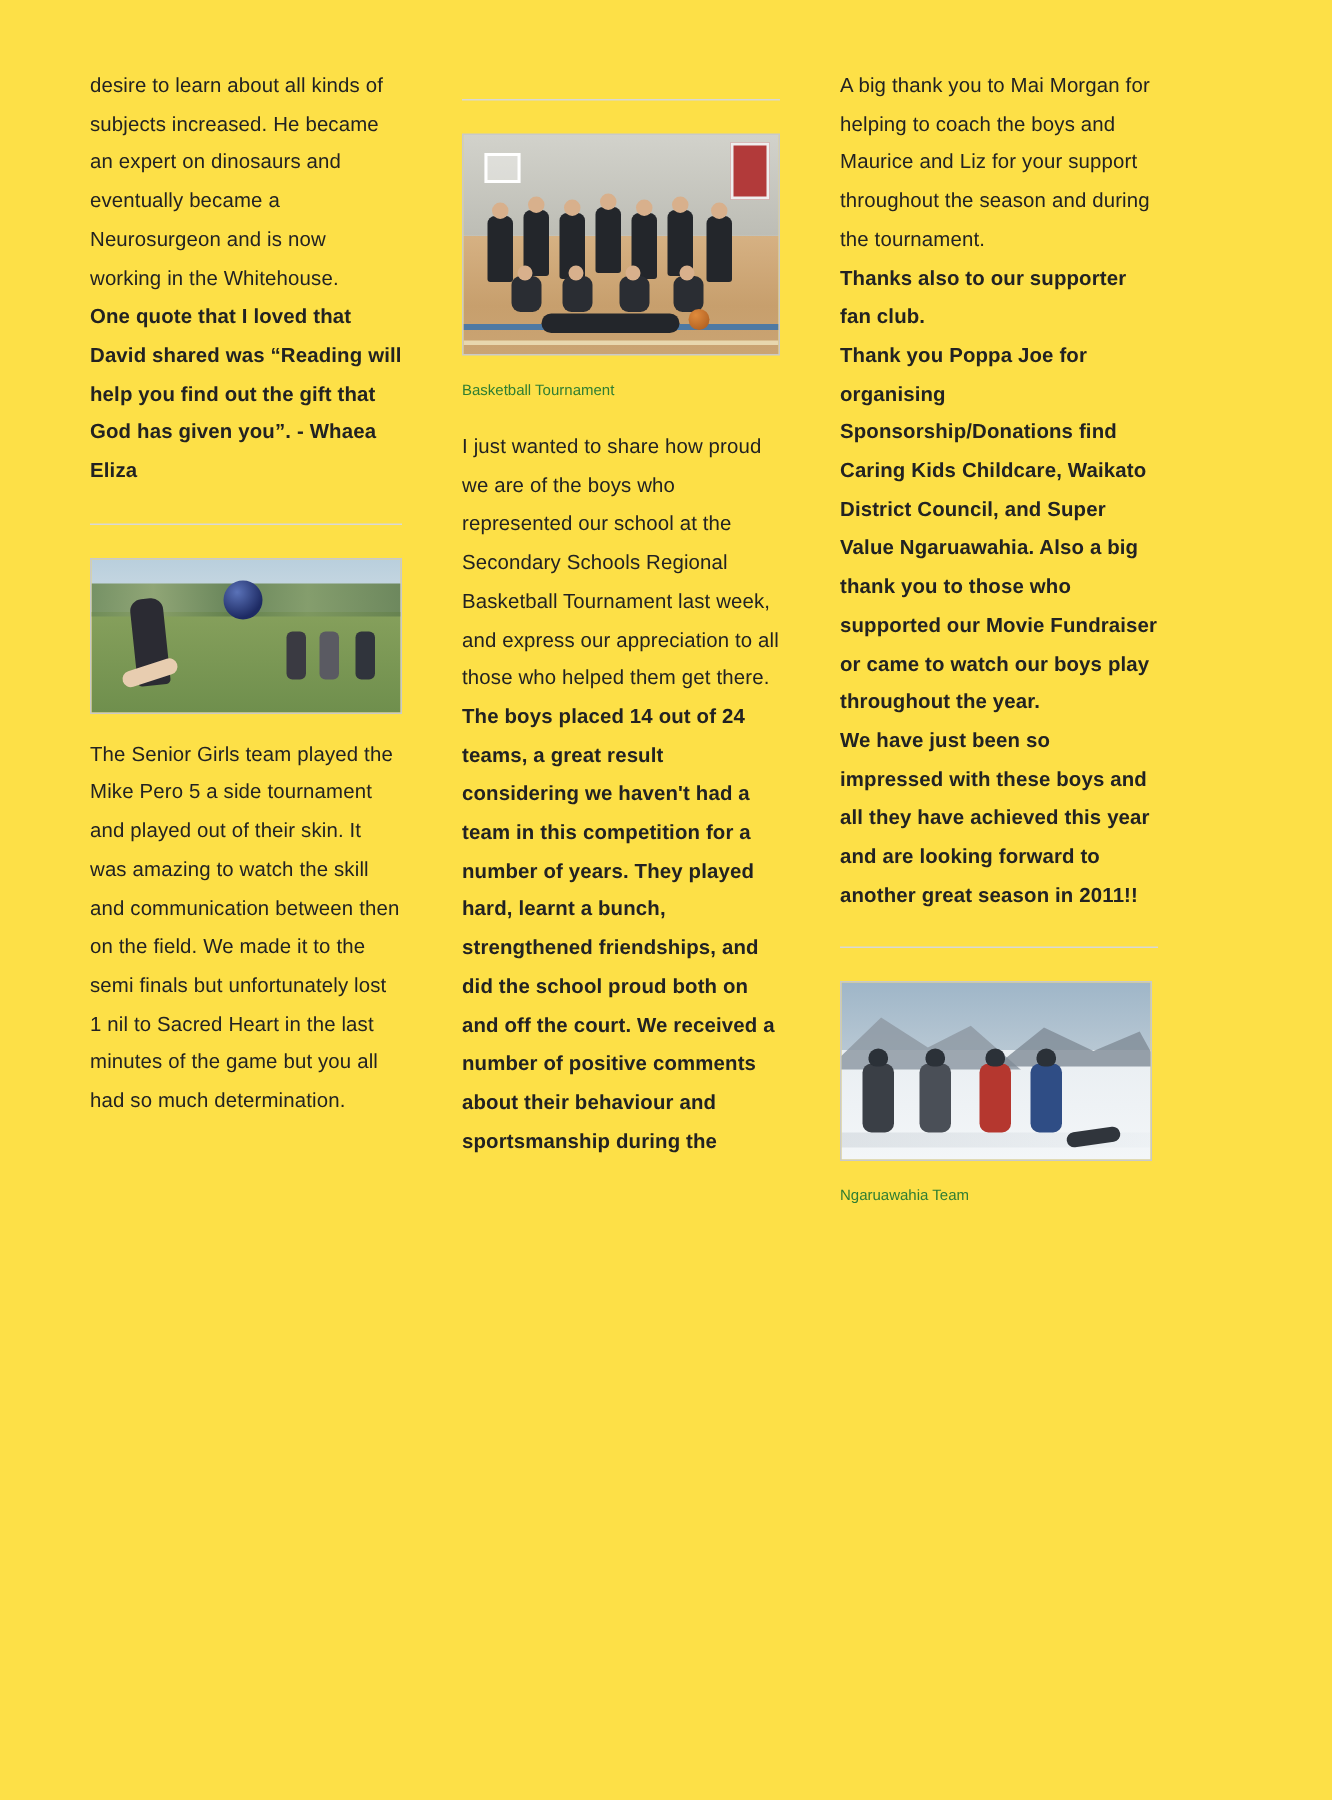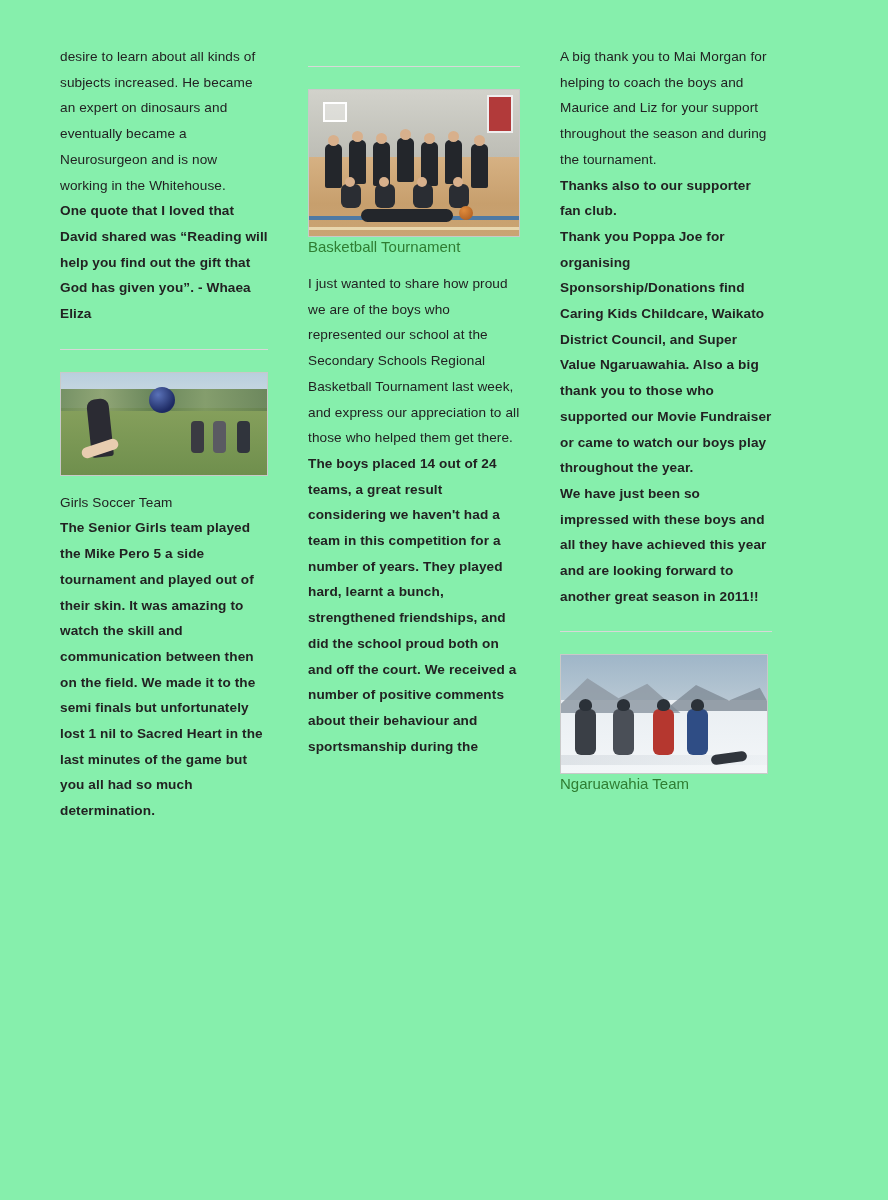--- a/index.html
+++ b/index.html
@@ -11,21 +11,21 @@
     width: 888px;
     height: 1200px;
     font-family: "Liberation Sans", sans-serif;
     color: #222222;
     overflow: hidden;
   }
   .page {
     position: relative;
     width: 888px;
     height: 1200px;
-    background: #86efac;
+    background: #fde047;
   }
   .columns {
     position: absolute;
     top: 44px;
     left: 60px;
     width: 768px;
     display: flex;
     gap: 40px;
   }
   .col {
@@ -46,22 +46,23 @@
     margin-top: 0;
     font-weight: bold;
   }
   .hr {
     border: none;
     border-top: 1px solid #d8d8d8;
     margin: 22px 0 22px 0;
     height: 0;
   }
   .caption {
-    font-size: 15px;
+    font-size: 10px;
     color: #2f7d32;
+    margin-top: 14px;
     margin-bottom: 14px;
     line-height: 20px;
   }
 
   
   .photo {
     position: relative;
     overflow: hidden;
     border: 1px solid #c9c9c9;
     box-sizing: border-box;
@@ -210,21 +211,20 @@
         <div class="ps-ball"></div>
         <div class="ps-player"></div>
         <div class="ps-leg"></div>
         <div class="ps-fig1"></div>
         <div class="ps-fig2"></div>
         <div class="ps-fig3"></div>
       </div>
 
       <div class="caption"></div>
 
-      <p class="body">Girls Soccer Team</p>
       <p class="body">The Senior Girls team played the Mike Pero 5 a side tournament and played out of their skin. It was amazing to watch the skill and communication between then on the field. We made it to the semi finals but unfortunately lost 1 nil to Sacred Heart in the last minutes of the game but you all had so much determination.</p>
     </div>
 
     <div class="col col-wide">
 
       <hr class="hr">
 
       <div class="photo photo-bball">
         <div class="pb-wall"></div>
         <div class="pb-banner"></div>

